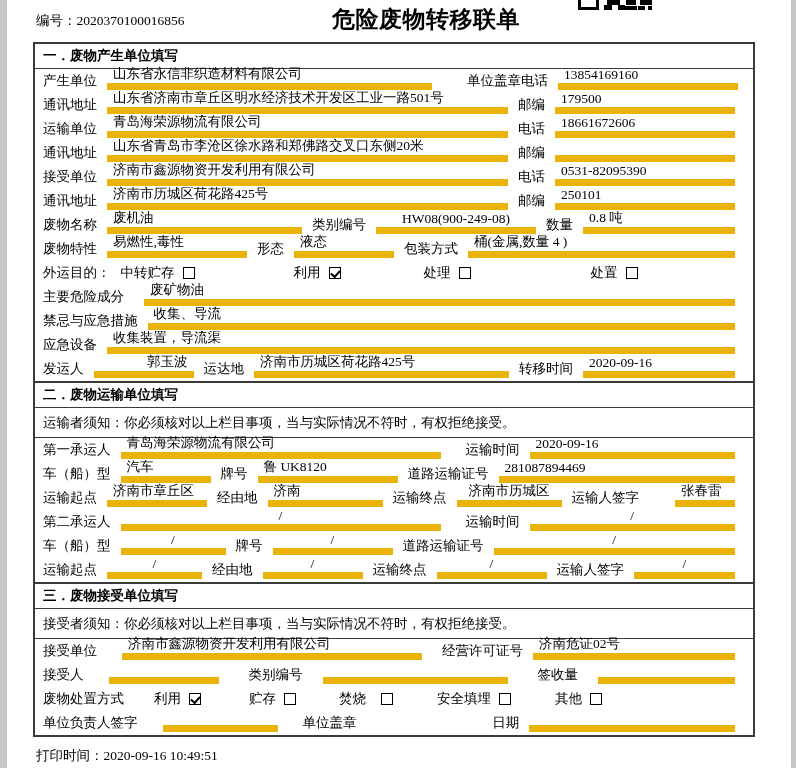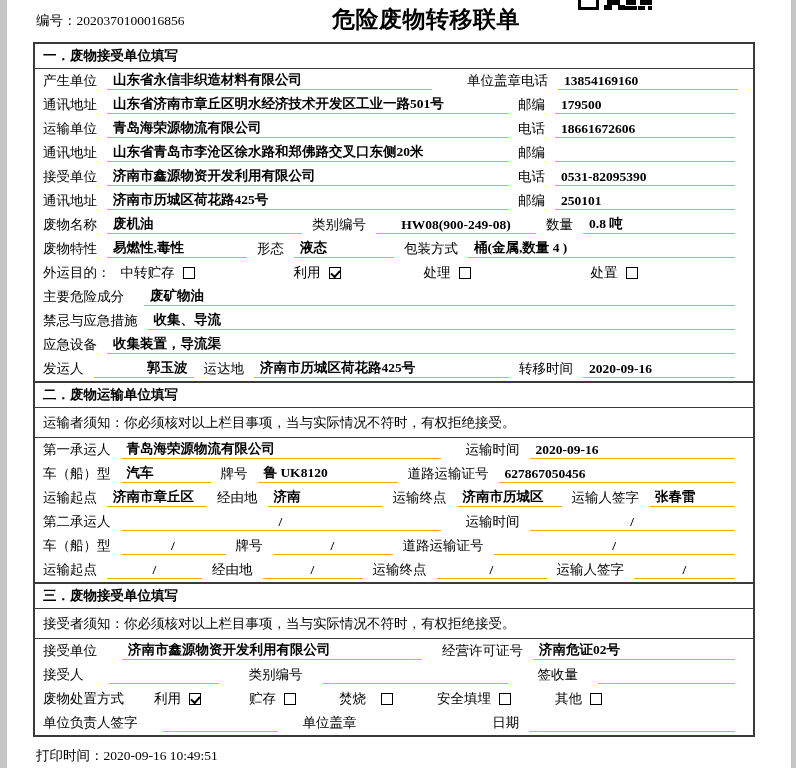--- a/index.html
+++ b/index.html
@@ -36,22 +36,22 @@
   .notice {
     height:30px; display:flex; align-items:center; padding-left:8px;
     border-bottom:1.5px solid #3a3a3a; white-space:nowrap;
   }
   .row {
     display:flex; align-items:flex-end; height:24px; padding:0 8px 3px 8px;
   }
   .lbl   { white-space:nowrap; margin-right:10px; flex:0 0 auto; }
   .plain { white-space:nowrap; flex:0 0 auto; }
   .val   {
-    border-bottom:1px solid #eab308; white-space:nowrap; overflow:hidden;
-    padding:0 6px; margin-right:10px; flex:0 0 auto; min-height:17px;font-weight:bold;
+    border-bottom:7px solid #eab308; white-space:nowrap; overflow:hidden;
+    padding:0 6px; margin-right:10px; flex:0 0 auto; min-height:17px;
   }
   .spacer { flex:0 0 auto; }
   .cb  { display:flex; align-items:center; flex:0 0 auto; }
   .cbl { white-space:nowrap; margin-right:8px; }
   .box {
     width:12px; height:12px; border:1.5px solid #000; position:relative;
     flex:0 0 auto; margin-bottom:1px; background:#fff;
   }
   .box.checked::after {
     content:""; position:absolute; left:1px; top:2px; width:7px; height:4px;
@@ -79,21 +79,21 @@
     <rect x="40" y="5" width="7" height="5"></rect>
   <rect x="48" y="0" width="10" height="5"></rect>
     <rect x="46" y="6" width="13" height="4"></rect>
   <rect x="62" y="0" width="12" height="5"></rect>
     <rect x="60" y="6" width="7" height="4"></rect>
   <rect x="70" y="6" width="4" height="4"></rect>
 </svg>
 
 <div class="form">
   <section class="sec">
-    <div class="sec-title">一．废物接受单位填写</div>
+    <div class="sec-title">一．废物产生单位填写</div>
     <div class="rows">
         <div class="row">
           <span class="lbl">产生单位</span>
           <span class="val" style="width: 325px;">山东省永信非织造材料有限公司</span>
           <span class="plain" style="flex: 1 1 0%; margin-left: 25px;">单位盖章</span>
           <span class="lbl">电话</span>
           <span class="val" style="width: 180px;">13854169160</span>
         </div>
         <div class="row">
           <span class="lbl">通讯地址</span>
@@ -191,31 +191,31 @@
           <span class="val" style="width: 320px;">青岛海荣源物流有限公司</span>
           <span class="lbl" style="margin-left: 15px;">运输时间</span>
           <span class="val" style="flex: 1 1 0%;">2020-09-16</span>
         </div>
         <div class="row">
           <span class="lbl">车（船）型</span>
           <span class="val" style="width: 90px;">汽车</span>
           <span class="lbl">牌号</span>
           <span class="val" style="width: 140px;">鲁 UK8120</span>
           <span class="lbl">道路运输证号</span>
-          <span class="val" style="flex: 1 1 0%;">627867050456</span>
+          <span class="val" style="flex: 1 1 0%;">281087894469</span>
         </div>
         <div class="row">
           <span class="lbl">运输起点</span>
           <span class="val" style="width: 100px;">济南市章丘区</span>
           <span class="lbl">经由地</span>
           <span class="val" style="width: 115px;">济南</span>
           <span class="lbl">运输终点</span>
-          <span class="val" style="width: 105px;">济南市历城区</span>
+          <span class="val" style="width: 105px; text-align: center;">济南市历城区</span>
           <span class="lbl">运输人签字</span>
-          <span class="val" style="flex: 1 1 0%;">张春雷</span>
+          <span class="val" style="flex: 1 1 0%; margin-left: 26px;">张春雷</span>
         </div>
         <div class="row">
           <span class="lbl">第二承运人</span>
           <span class="val" style="width: 320px; text-align: center;">/</span>
           <span class="lbl" style="margin-left: 15px;">运输时间</span>
           <span class="val" style="flex: 1 1 0%; text-align: center;">/</span>
         </div>
         <div class="row">
           <span class="lbl">车（船）型</span>
           <span class="val" style="width: 105px; text-align: center;">/</span>

